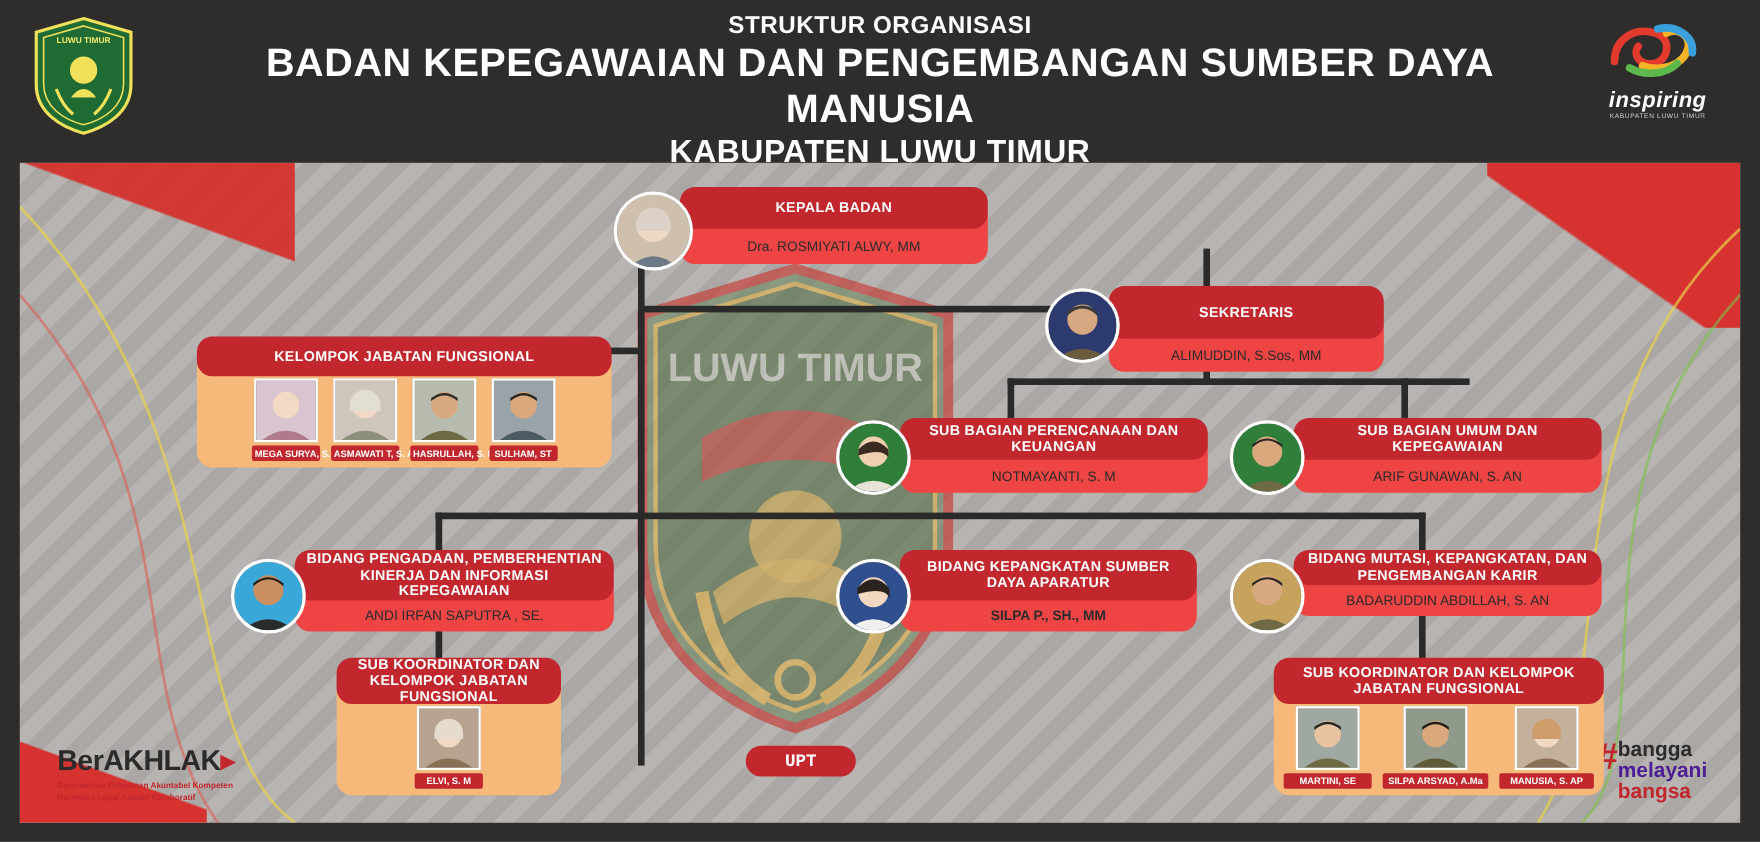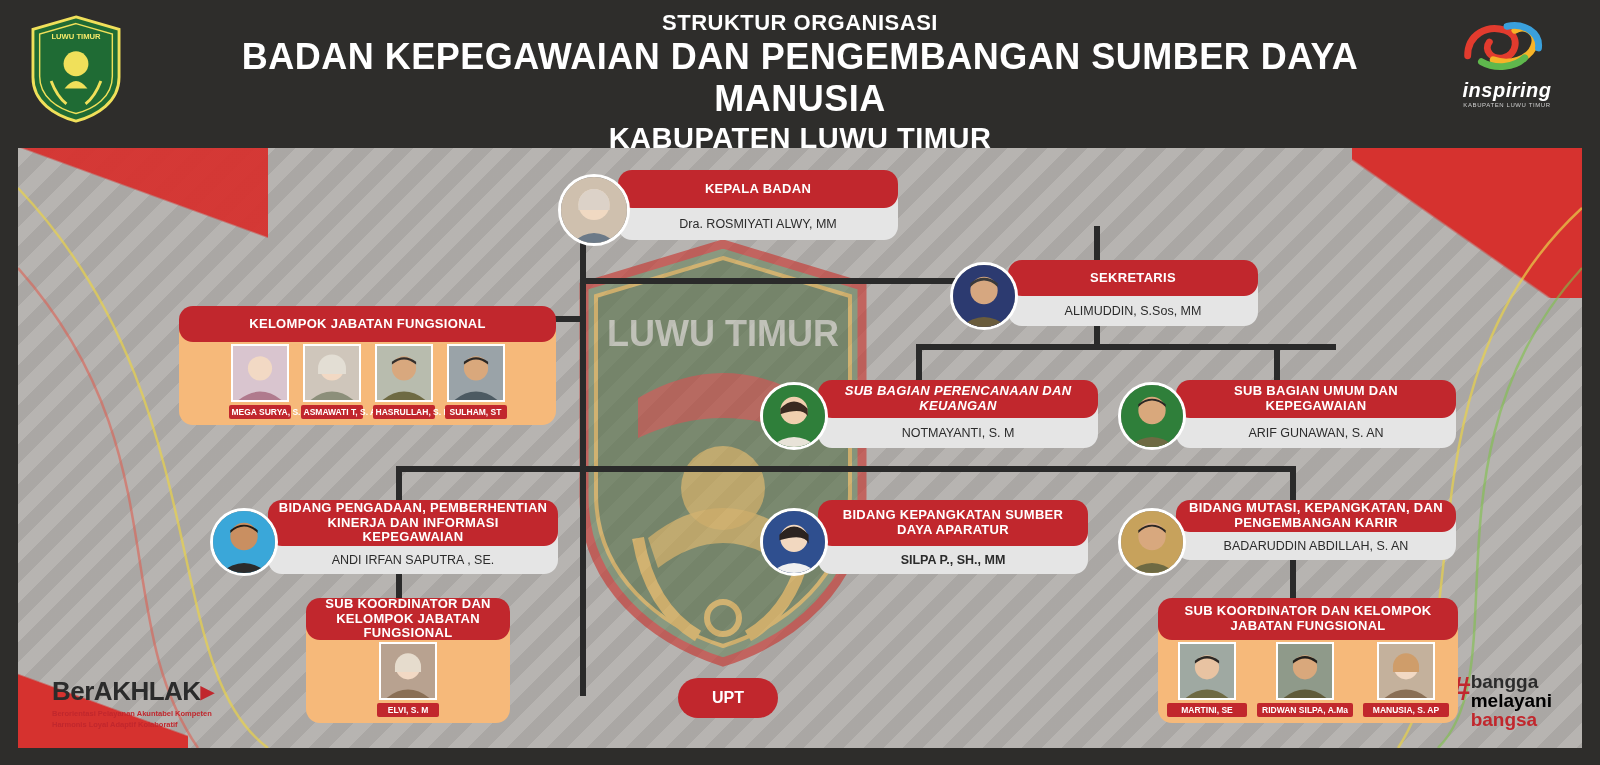--- a/index.html
+++ b/index.html
@@ -114,21 +114,21 @@
     font-size: 13px;
     font-weight: bold;
     letter-spacing: .3px;
     text-align: center;
     display: flex; align-items: center; justify-content: center;
     line-height: 1.15;
     position: relative; z-index: 3;
     padding: 4px 10px;
   }
   .node .body {
-    background: #e5e5e5;
+    background: #ef4444;
     color: #2b2b2b;
     border-radius: 0 0 14px 14px;
     font-size: 12.5px;
     text-align: center;
     display: flex; align-items: center; justify-content: center;
     margin-top: -12px;
     padding-top: 12px;
     position: relative; z-index: 1;
   }
   .photo {
@@ -181,21 +181,21 @@
   .berakhlak .b1 { font-size: 26px; font-weight: bold; color: #2b2b2b; letter-spacing: -0.5px; }
   .berakhlak .b1 .red { color: #c1272d; }
   .berakhlak .b2 { font-size: 7.5px; color: #c1272d; font-weight: bold; margin-top: 2px; line-height: 1.3; }
   .bangga {
     position: absolute; right: 30px; bottom: 18px; text-align: left;
   }
   .bangga .hash { display: inline-block; color: #c1272d; font-size: 34px; font-weight: bold; vertical-align: top; line-height: .95;}
   .bangga .words { display: inline-block; line-height: 1.0; }
   .bangga .w { font-size: 19px; font-weight: bold; }
   .w1 { color: #2b2b2b; }
-  .w2 { color: #000000; }
+  .w2 { color: #4c1d95; }
   .w3 { color: #c1272d; }
 </style>
 </head>
 <body>
 
 <div id="root">
 
   <div class="header">
 
     <div class="crest">
@@ -282,21 +282,21 @@
         <svg class="face" viewBox="0 0 72 72">
             <rect width="72" height="72" fill="#cfc0ae"></rect>
             <circle cx="36" cy="30" r="17" fill="#f0d9c2"></circle>
             <path d="M19 30 a17 17 0 0 1 34 0 v6 h-34z" fill="#dcd2c8"></path>
             <path d="M12 72 q24 -22 48 0z" fill="#6c7a88"></path>
           </svg>
       </div>
     </div>
 
     <div class="node" style="left:990px; top:112px; width:250px;">
-      <div class="title" style="height:36px;">SEKRETARIS</div>
+      <div class="title" style="height:48px;">SEKRETARIS</div>
       <div class="body" style="height:42px;">ALIMUDDIN, S.Sos, MM</div>
       <div class="photo" style="left:-58px; top:2px; width:68px; height:68px;">
         <svg class="face" viewBox="0 0 68 68">
             <rect width="68" height="68" fill="#2c3a70"></rect>
             <circle cx="34" cy="28" r="15" fill="#d6a780"></circle>
             <path d="M19 24 q15 -14 30 0 v-4 q-15 -12 -30 0z" fill="#3a3a3a"></path>
             <path d="M8 68 q26 -22 52 0z" fill="#6a5c3c"></path>
           </svg>
       </div>
     </div>
@@ -344,21 +344,21 @@
                 <path d="M16 20 q13 -11 26 0 v-3 q-13 -10 -26 0z" fill="#2b2724"></path>
                 <path d="M6 58 q23 -18 46 0z" fill="#4c5a62"></path>
               </svg>
             </div>
           <div class="nm">SULHAM, ST</div>
         </div>
       </div>
     </div>
 
     <div class="node" style="left:800px; top:232px; width:280px;">
-      <div class="title" style="height:38px;font-style:italic;">SUB BAGIAN PERENCANAAN DAN KEUANGAN</div>
+      <div class="title" style="height:38px;">SUB BAGIAN PERENCANAAN DAN KEUANGAN</div>
       <div class="body" style="height:42px;">NOTMAYANTI, S. M</div>
       <div class="photo" style="left:-58px; top:2px; width:68px; height:68px;">
         <svg class="face" viewBox="0 0 68 68">
             <rect width="68" height="68" fill="#2f7f3a"></rect>
             <circle cx="34" cy="28" r="15" fill="#f0cfae"></circle>
             <path d="M19 26 q15 -16 30 0 v8 q-6 -10 -30 -2z" fill="#3a2a20"></path>
             <path d="M8 68 q26 -22 52 0z" fill="#e8e3d8"></path>
           </svg>
       </div>
     </div>
@@ -448,37 +448,37 @@
         </div>
         <div class="member" style="width:96px;">
           <div class="pic">
               <svg viewBox="0 0 58 58">
                 <rect width="58" height="58" fill="#8f9a8a"></rect>
                 <circle cx="29" cy="25" r="13" fill="#d9a87c"></circle>
                 <path d="M16 21 q13 -11 26 0 v-3 q-13 -10 -26 0z" fill="#221f1c"></path>
                 <path d="M6 58 q23 -18 46 0z" fill="#5f5b3a"></path>
               </svg>
             </div>
-          <div class="nm">RIDWAN SILPA, A.Ma</div>
+          <div class="nm">SILPA ARSYAD, A.Ma</div>
         </div>
         <div class="member" style="width:86px;">
           <div class="pic">
               <svg viewBox="0 0 58 58">
                 <rect width="58" height="58" fill="#c4b19c"></rect>
                 <circle cx="29" cy="25" r="13" fill="#f2d9c4"></circle>
                 <path d="M15 24 a14 14 0 0 1 28 0 v6 h-28z" fill="#cf9d6a"></path>
                 <path d="M6 58 q23 -18 46 0z" fill="#8a6f55"></path>
               </svg>
             </div>
           <div class="nm">MANUSIA, S. AP</div>
         </div>
       </div>
     </div>
 
-    <div class="upt" style="left:660px; top:530px; width:100px; height:40px;">UPT</div>
+    <div class="upt" style="left:660px; top:530px; width:100px; height:28px;font-family:Liberation Mono, monospace;">UPT</div>
 
     <div class="berakhlak">
       <div class="b1">
         <span class="dark">Ber</span><span style="color:#2b2b2b;">AKHLAK</span><span class="red">▸</span>
       </div>
       <div class="b2">Berorientasi Pelayanan Akuntabel Kompeten</div>
       <div class="b2">Harmonis Loyal Adaptif Kolaboratif</div>
     </div>
 
     <div class="bangga">

